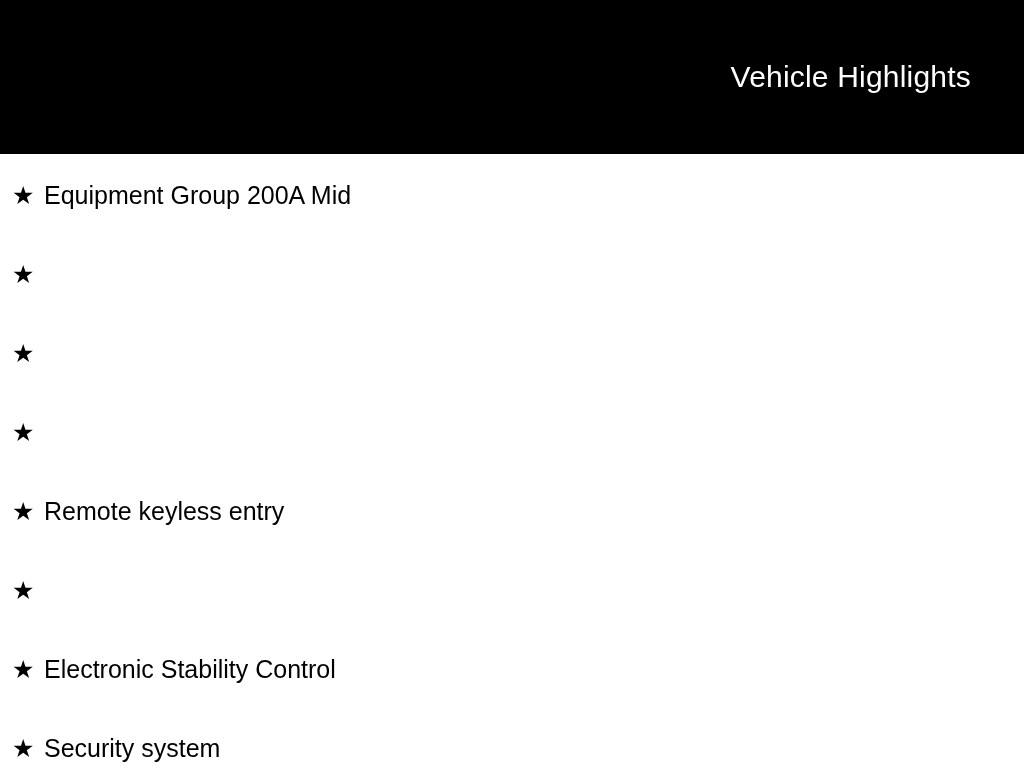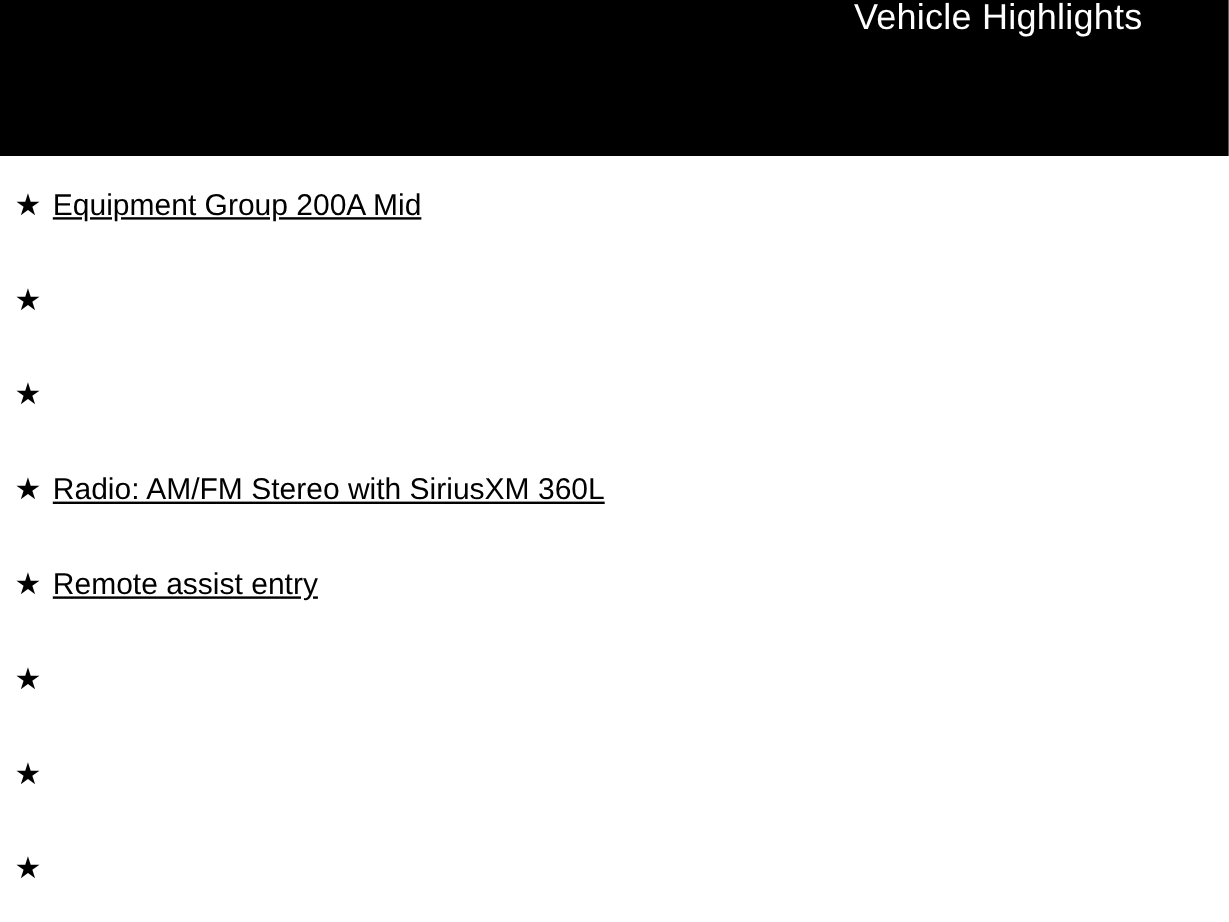--- a/index.html
+++ b/index.html
@@ -14,26 +14,27 @@
     overflow: hidden;
   }
   .page {
     width: 1024px;
     height: 768px;
     position: relative;
     background: #ffffff;
   }
   .header-bar {
     width: 100%;
-    height: 130px;
+    height: 154px;
     background: #000000;
     display: flex;
+    align-items: center;
     justify-content: flex-end;
     box-sizing: border-box;
-    padding-right: 72px;
+    padding-right: 53px;
   }
   .header-title {
     color: #ffffff;
     font-size: 30px;
     font-weight: 400;
     letter-spacing: 0.2px;
     line-height: 1;
   }
   .highlights-list {
     list-style: none;
@@ -55,21 +56,20 @@
     font-size: 25px;
     line-height: 34px;
     text-align: left;
   }
   .item-label {
     color: #000000;
     font-size: 25px;
     line-height: 34px;
     font-weight: 400;
     white-space: nowrap;
-    text-decoration: underline;
   }
 </style>
 </head>
 <body>
 
 <div class="page">
 
   <div class="header-bar">
     <div class="header-title">Vehicle Highlights</div>
   </div>
@@ -80,30 +80,31 @@
       <span class="item-label">Equipment Group 200A Mid</span>
     </li>
     <li class="highlight-item">
       <span class="bullet-star">★</span>
     </li>
     <li class="highlight-item">
       <span class="bullet-star">★</span>
     </li>
     <li class="highlight-item">
       <span class="bullet-star">★</span>
-      <span class="item-label">Radio: AM/FM Stereo with SiriusXM 360L</span>
     </li>
     <li class="highlight-item">
       <span class="bullet-star">★</span>
-      <span class="item-label">Remote assist entry</span>
+      <span class="item-label">Remote keyless entry</span>
     </li>
     <li class="highlight-item">
       <span class="bullet-star">★</span>
     </li>
     <li class="highlight-item">
       <span class="bullet-star">★</span>
+      <span class="item-label">Electronic Stability Control</span>
     </li>
     <li class="highlight-item">
       <span class="bullet-star">★</span>
+      <span class="item-label">Security system</span>
     </li>
   </ul>
 
 </div>
 
 </body></html>

